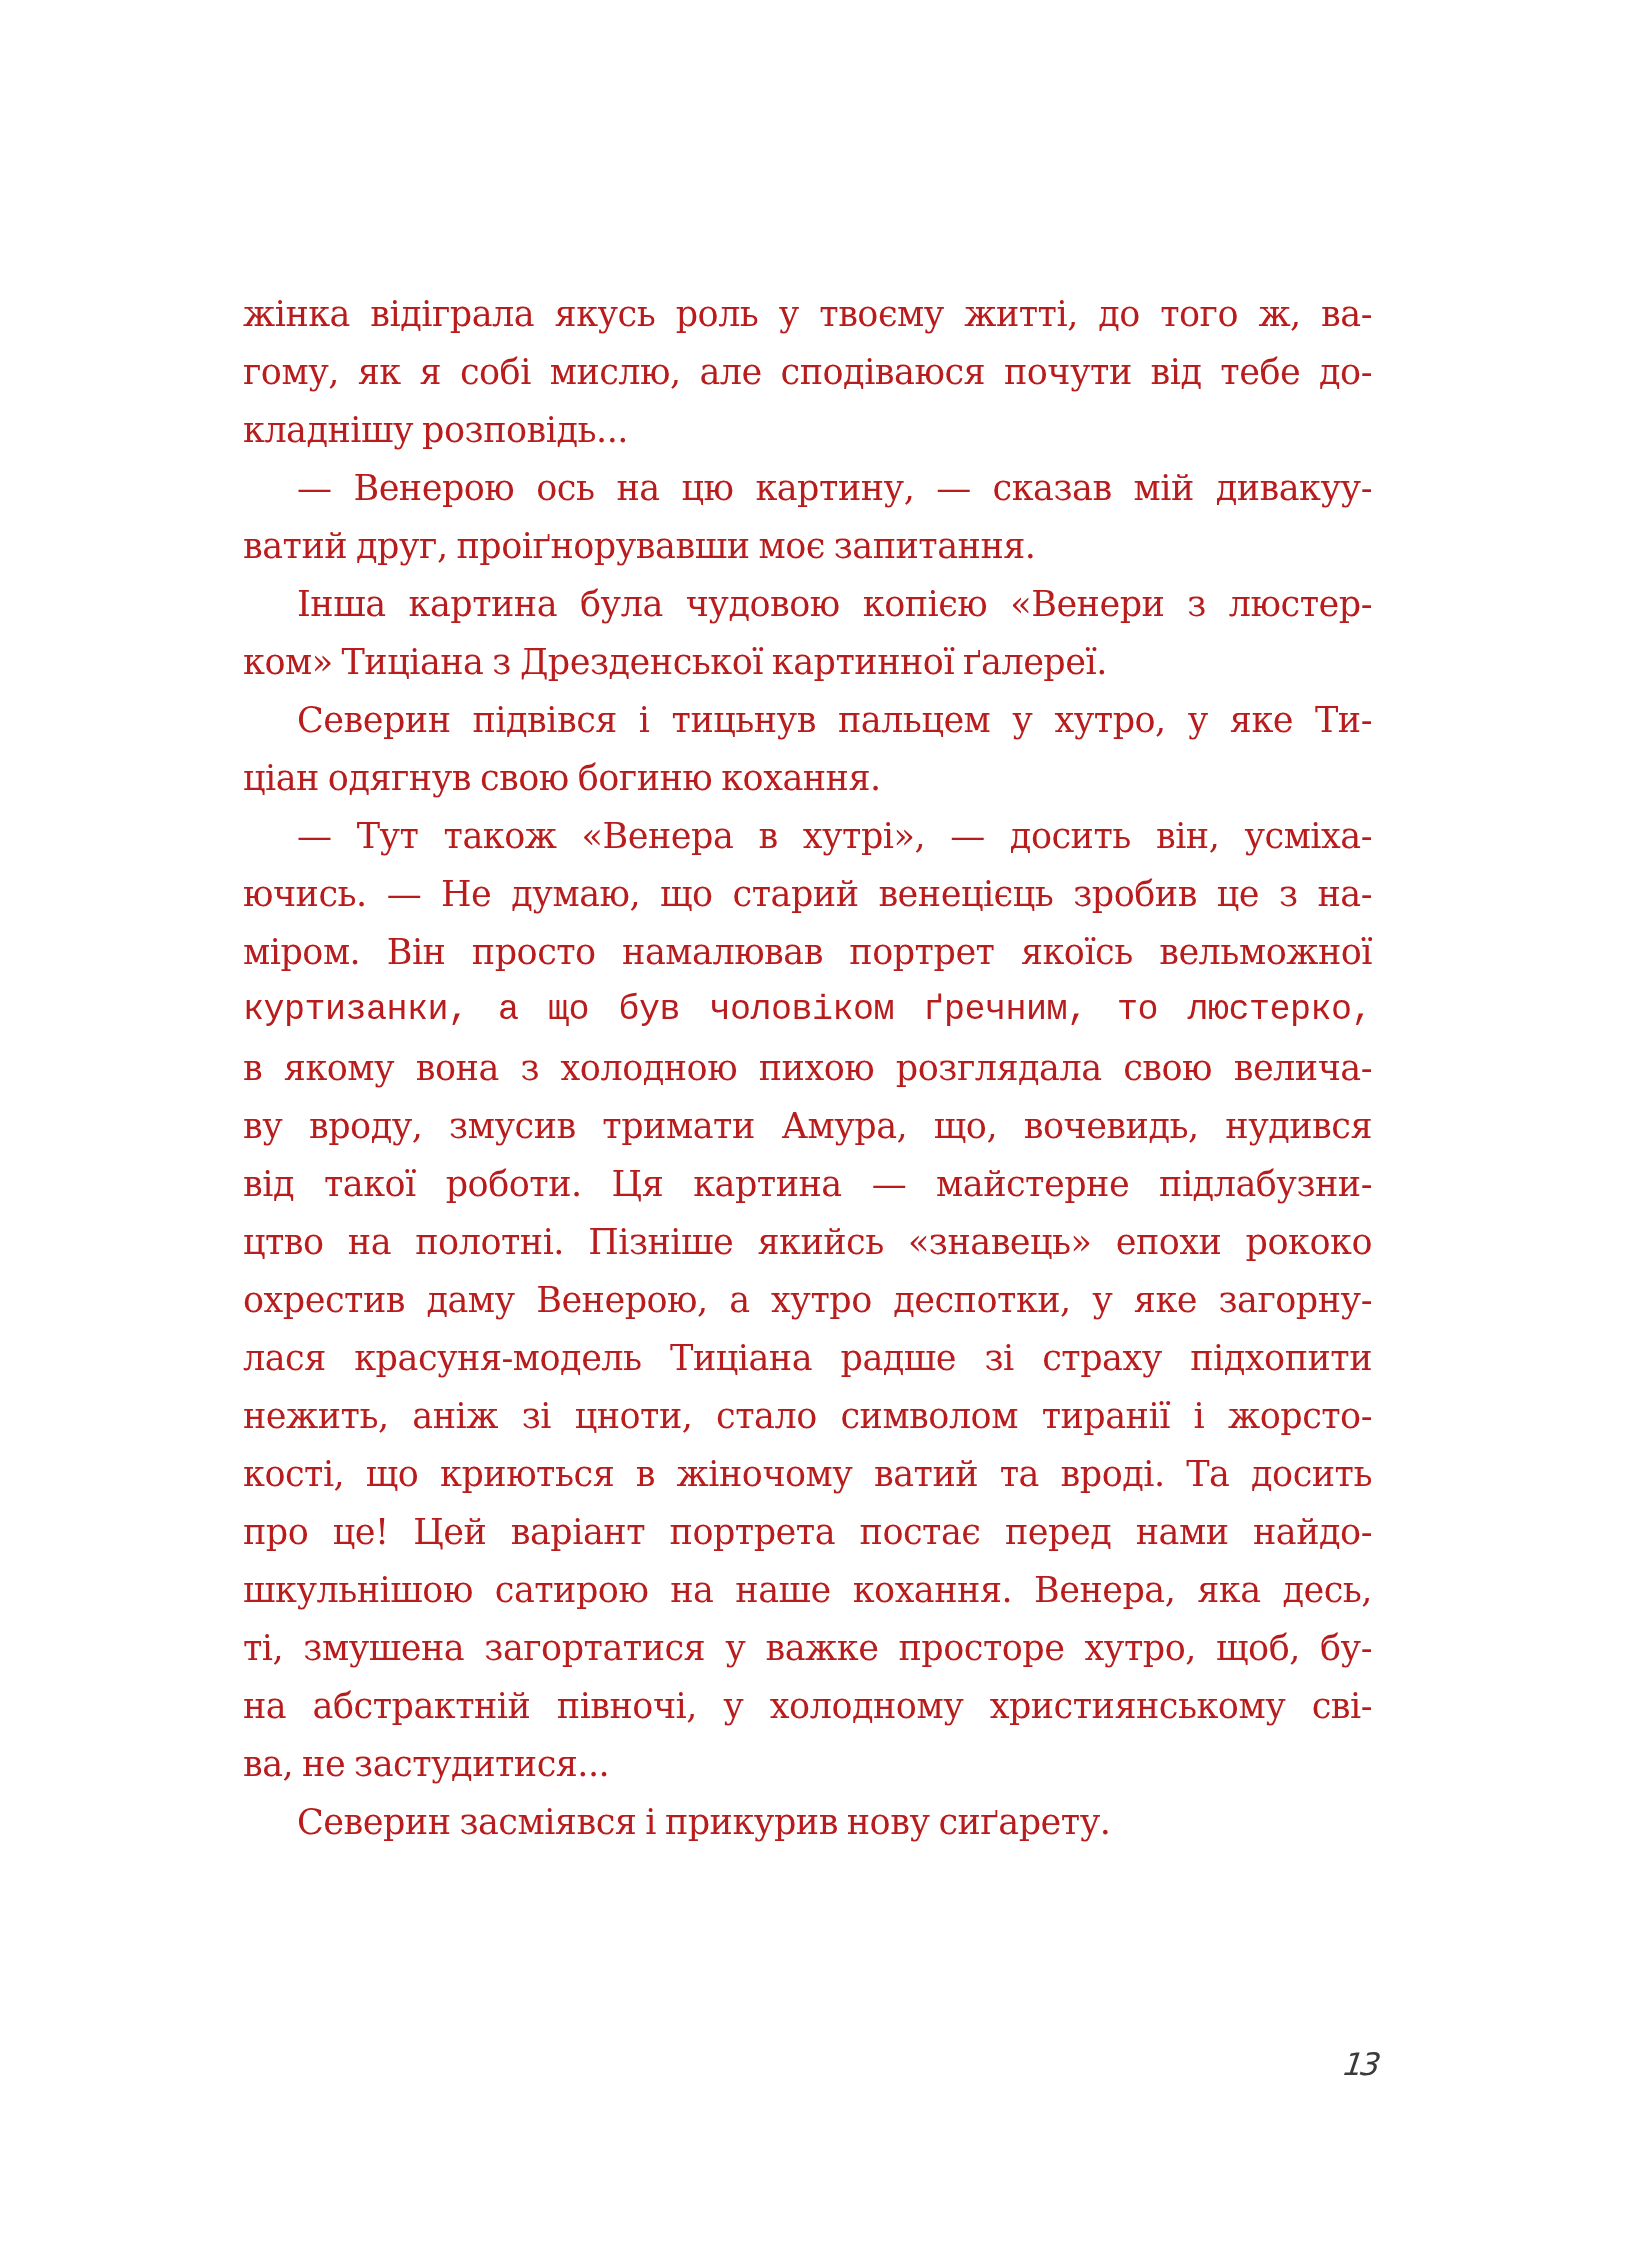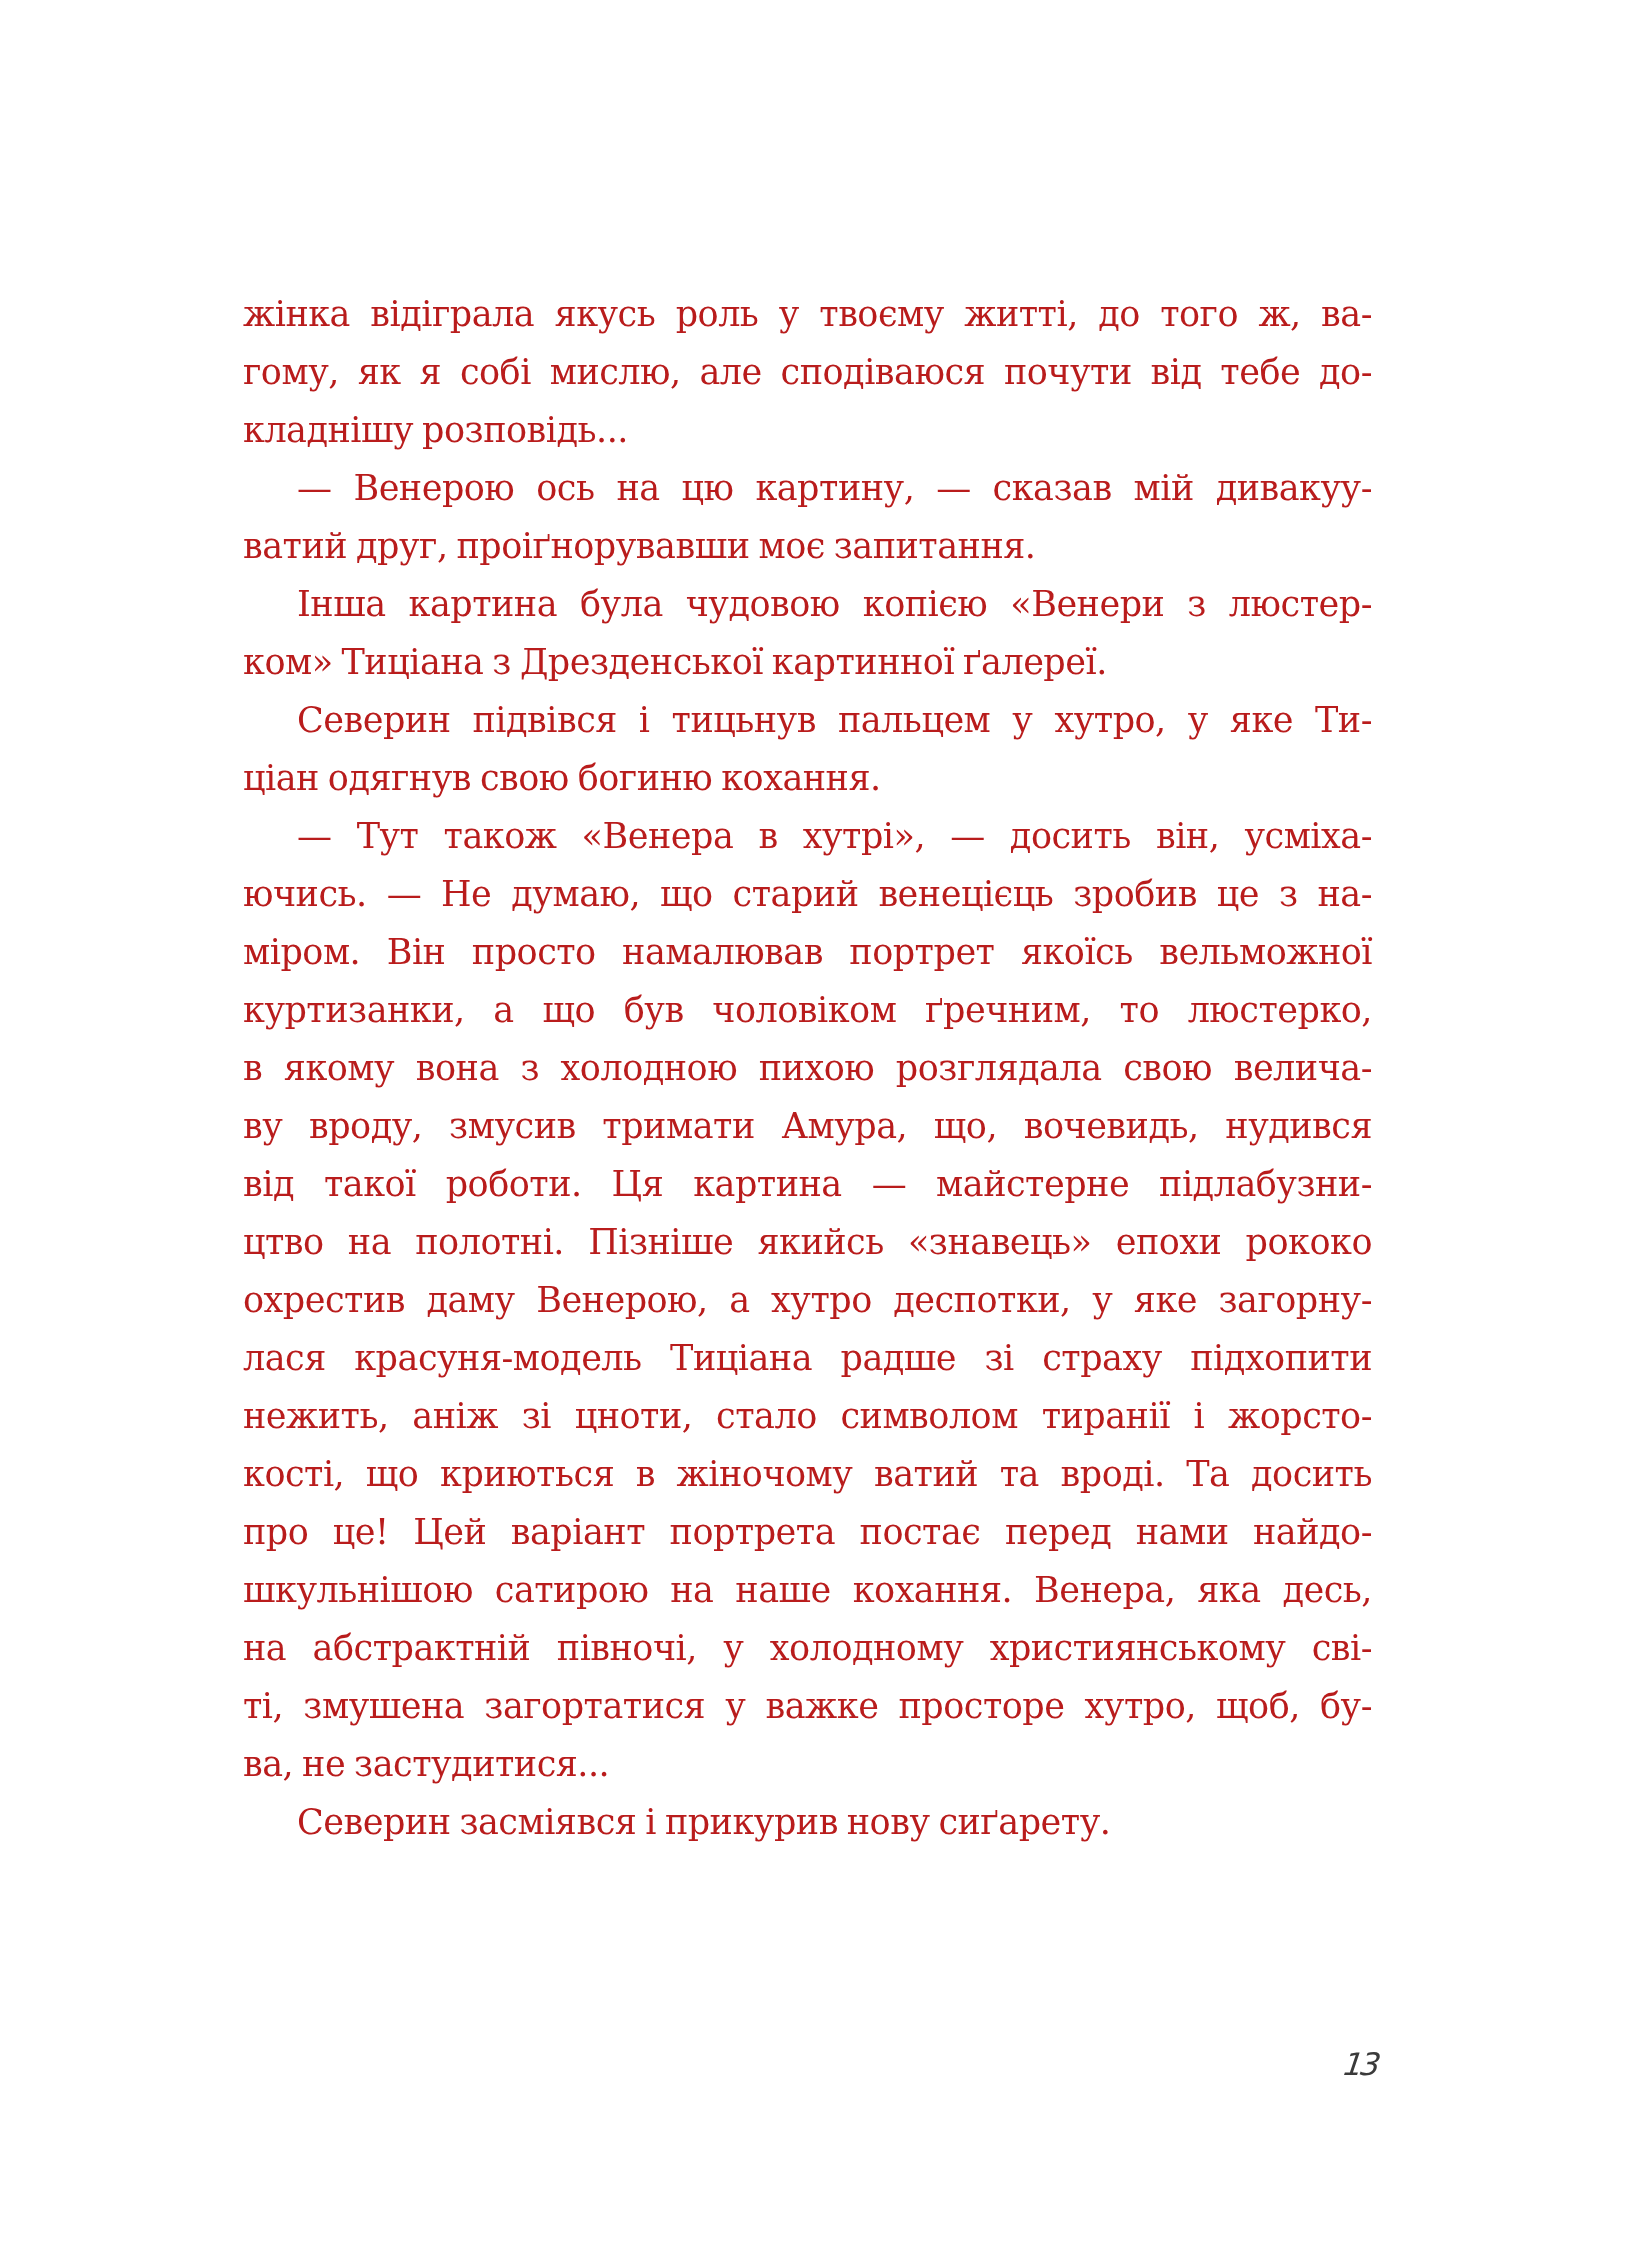--- a/index.html
+++ b/index.html
@@ -69,32 +69,32 @@
     <span class="line last" style="display: block; width: auto;">кладнішу розповідь...</span>
     <span class="line indent" style="display: block; width: auto;">— Венерою ось на цю картину, — сказав мій дивакуу-</span>
     <span class="line last" style="display: block; width: auto;">ватий друг, проіґнорувавши моє запитання.</span>
     <span class="line indent" style="display: block; width: auto;">Інша картина була чудовою копією «Венери з люстер-</span>
     <span class="line last" style="display: block; width: auto;">ком» Тиціана з Дрезденської картинної ґалереї.</span>
     <span class="line indent" style="display: block; width: auto;">Северин підвівся і тицьнув пальцем у хутро, у яке Ти-</span>
     <span class="line last" style="display: block; width: auto;">ціан одягнув свою богиню кохання.</span>
     <span class="line indent" style="display: block; width: auto;">— Тут також «Венера в хутрі», — досить він, усміха-</span>
     <span class="line" style="display: block; width: auto;">ючись. — Не думаю, що старий венецієць зробив це з на-</span>
     <span class="line" style="display: block; width: auto;">міром. Він просто намалював портрет якоїсь вельможної</span>
-    <span class="line" style="display: block; width: auto;">куртизанки, а що був чоловіком ґречним, то люстерко,</span>
+    <span class="line" style="display: block; width: auto; font-family: Liberation Mono, monospace;">куртизанки, а що був чоловіком ґречним, то люстерко,</span>
     <span class="line" style="display: block; width: auto;">в якому вона з холодною пихою розглядала свою велича-</span>
     <span class="line" style="display: block; width: auto;">ву вроду, змусив тримати Амура, що, вочевидь, нудився</span>
     <span class="line" style="display: block; width: auto;">від такої роботи. Ця картина — майстерне підлабузни-</span>
     <span class="line" style="display: block; width: auto;">цтво на полотні. Пізніше якийсь «знавець» епохи рококо</span>
     <span class="line" style="display: block; width: auto;">охрестив даму Венерою, а хутро деспотки, у яке загорну-</span>
     <span class="line" style="display: block; width: auto;">лася красуня-модель Тиціана радше зі страху підхопити</span>
     <span class="line" style="display: block; width: auto;">нежить, аніж зі цноти, стало символом тиранії і жорсто-</span>
     <span class="line" style="display: block; width: auto;">кості, що криються в жіночому ватий та вроді. Та досить</span>
     <span class="line" style="display: block; width: auto;">про це! Цей варіант портрета постає перед нами найдо-</span>
     <span class="line" style="display: block; width: auto;">шкульнішою сатирою на наше кохання. Венера, яка десь,</span>
+    <span class="line" style="display: block; width: auto;">ті, змушена загортатися у важке просторе хутро, щоб, бу-</span>
     <span class="line" style="display: block; width: auto;">на абстрактній півночі, у холодному християнському сві-</span>
-    <span class="line" style="display: block; width: auto;">ті, змушена загортатися у важке просторе хутро, щоб, бу-</span>
     <span class="line last" style="display: block; width: auto;">ва, не застудитися...</span>
     <span class="line indent last" style="display: block; width: auto;">Северин засміявся і прикурив нову сиґарету.</span>
   </div>
 
   <div class="page-number">13</div>
 </div>
 
 
 </body></html>

